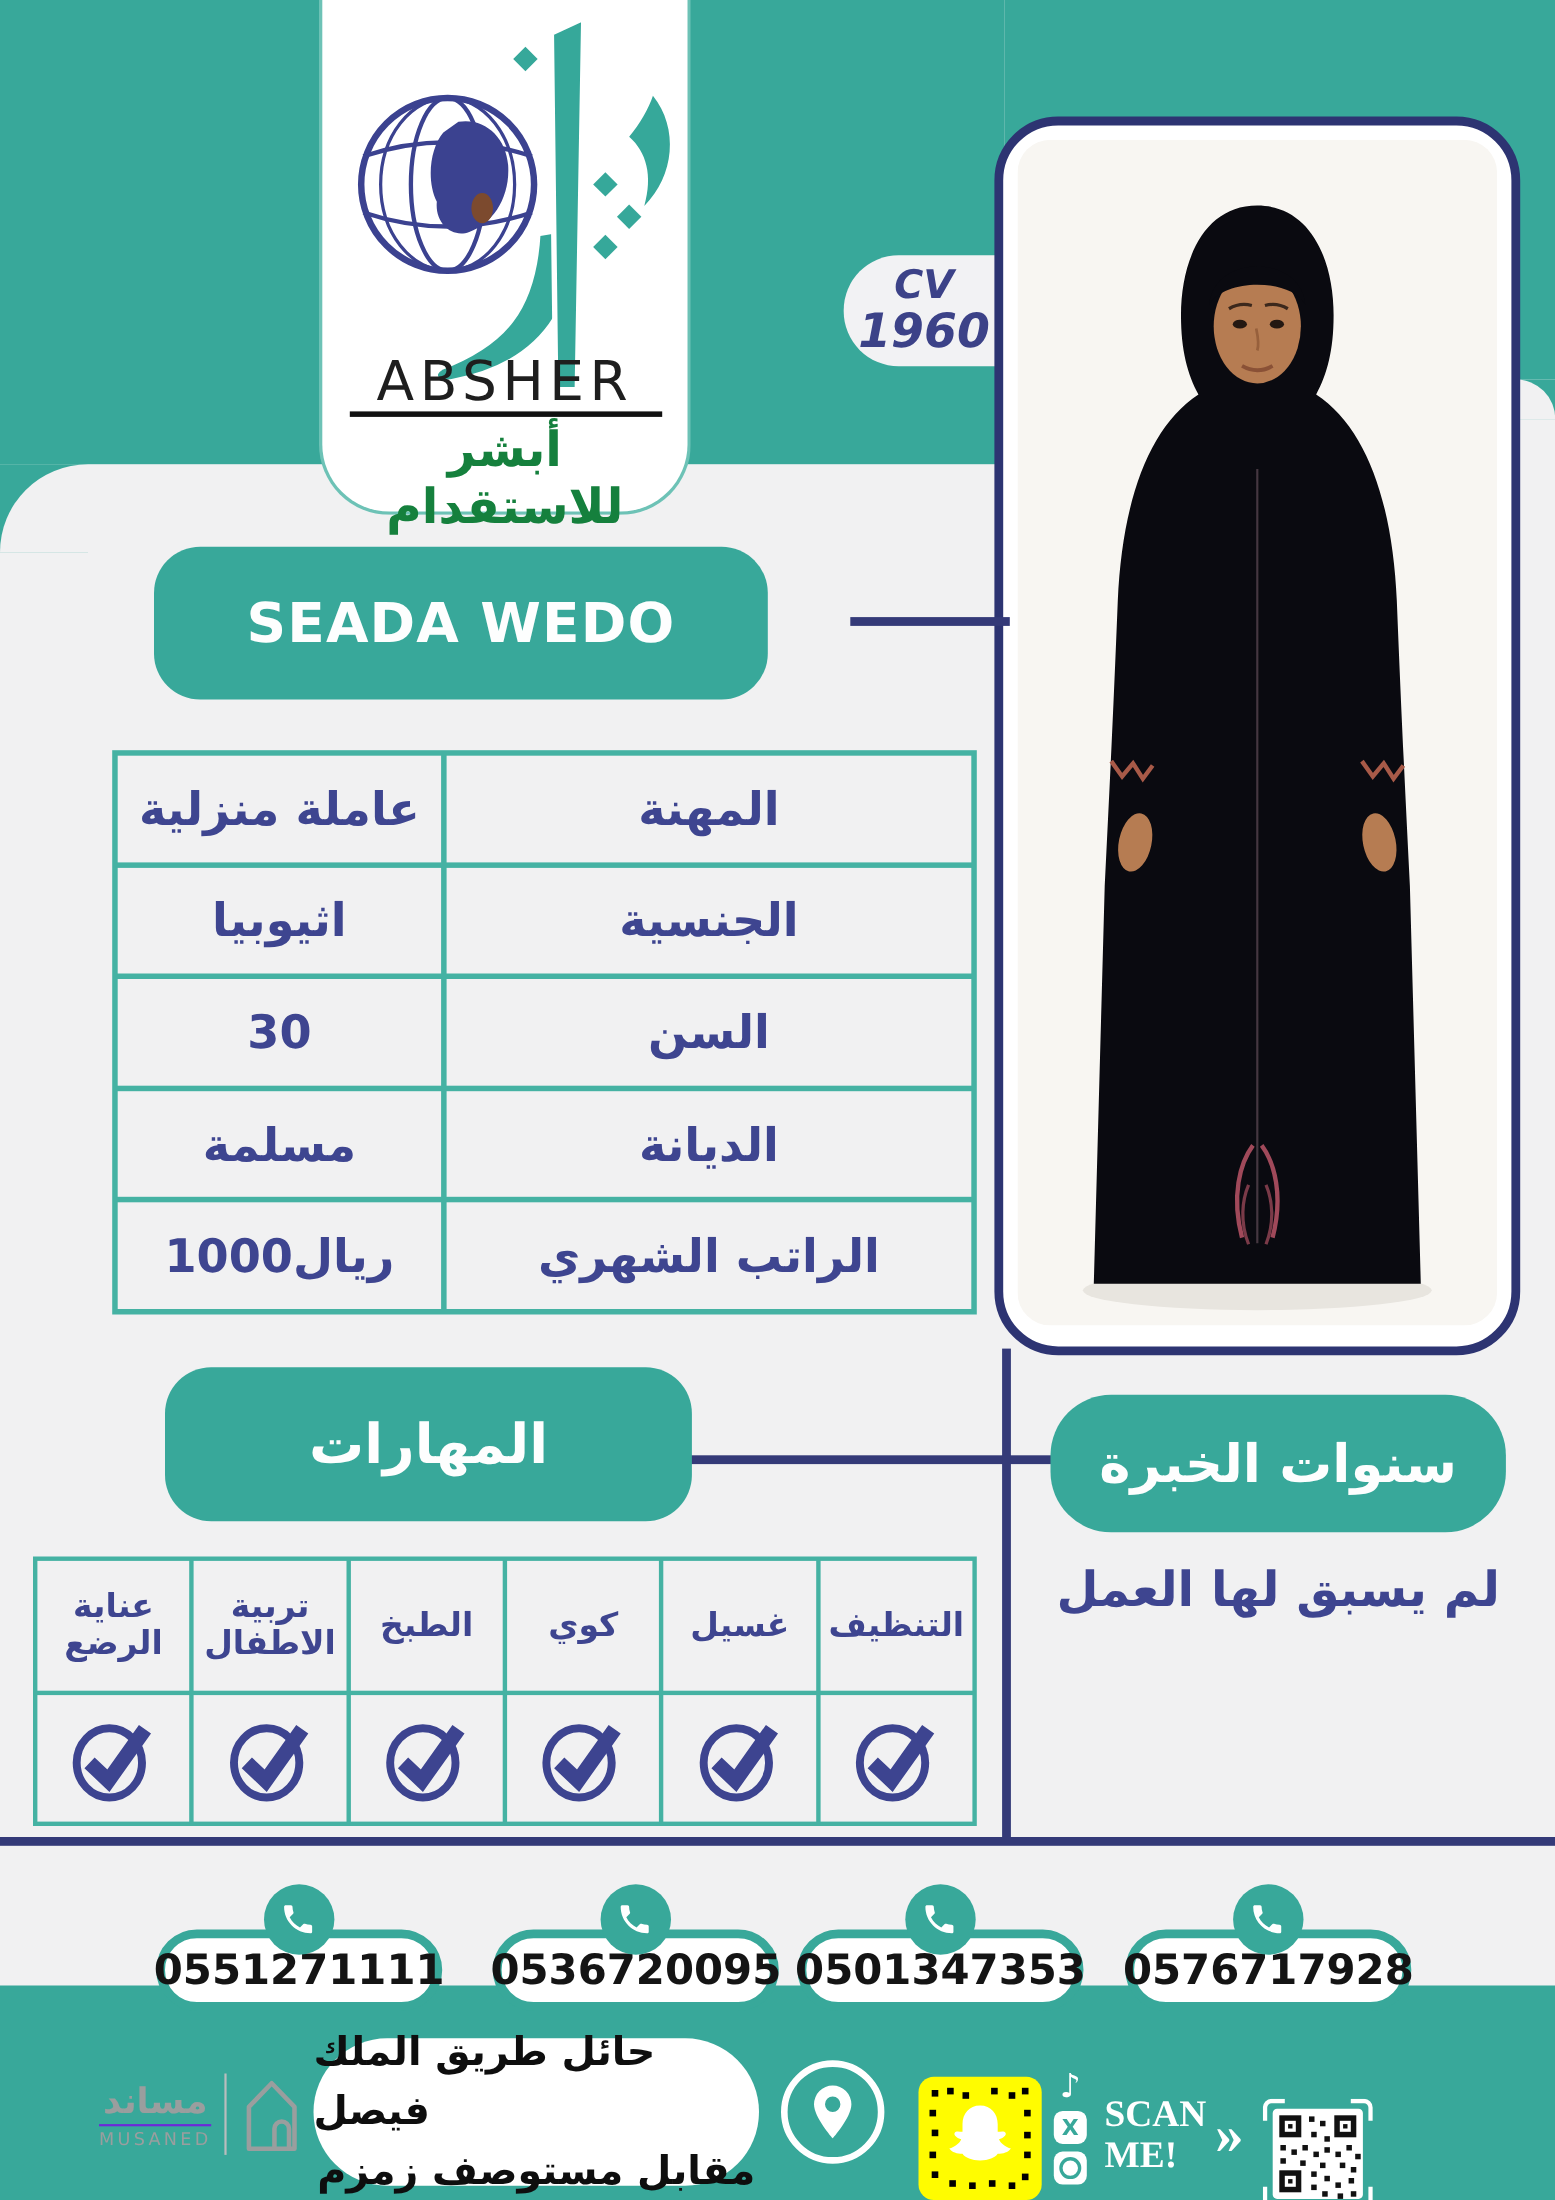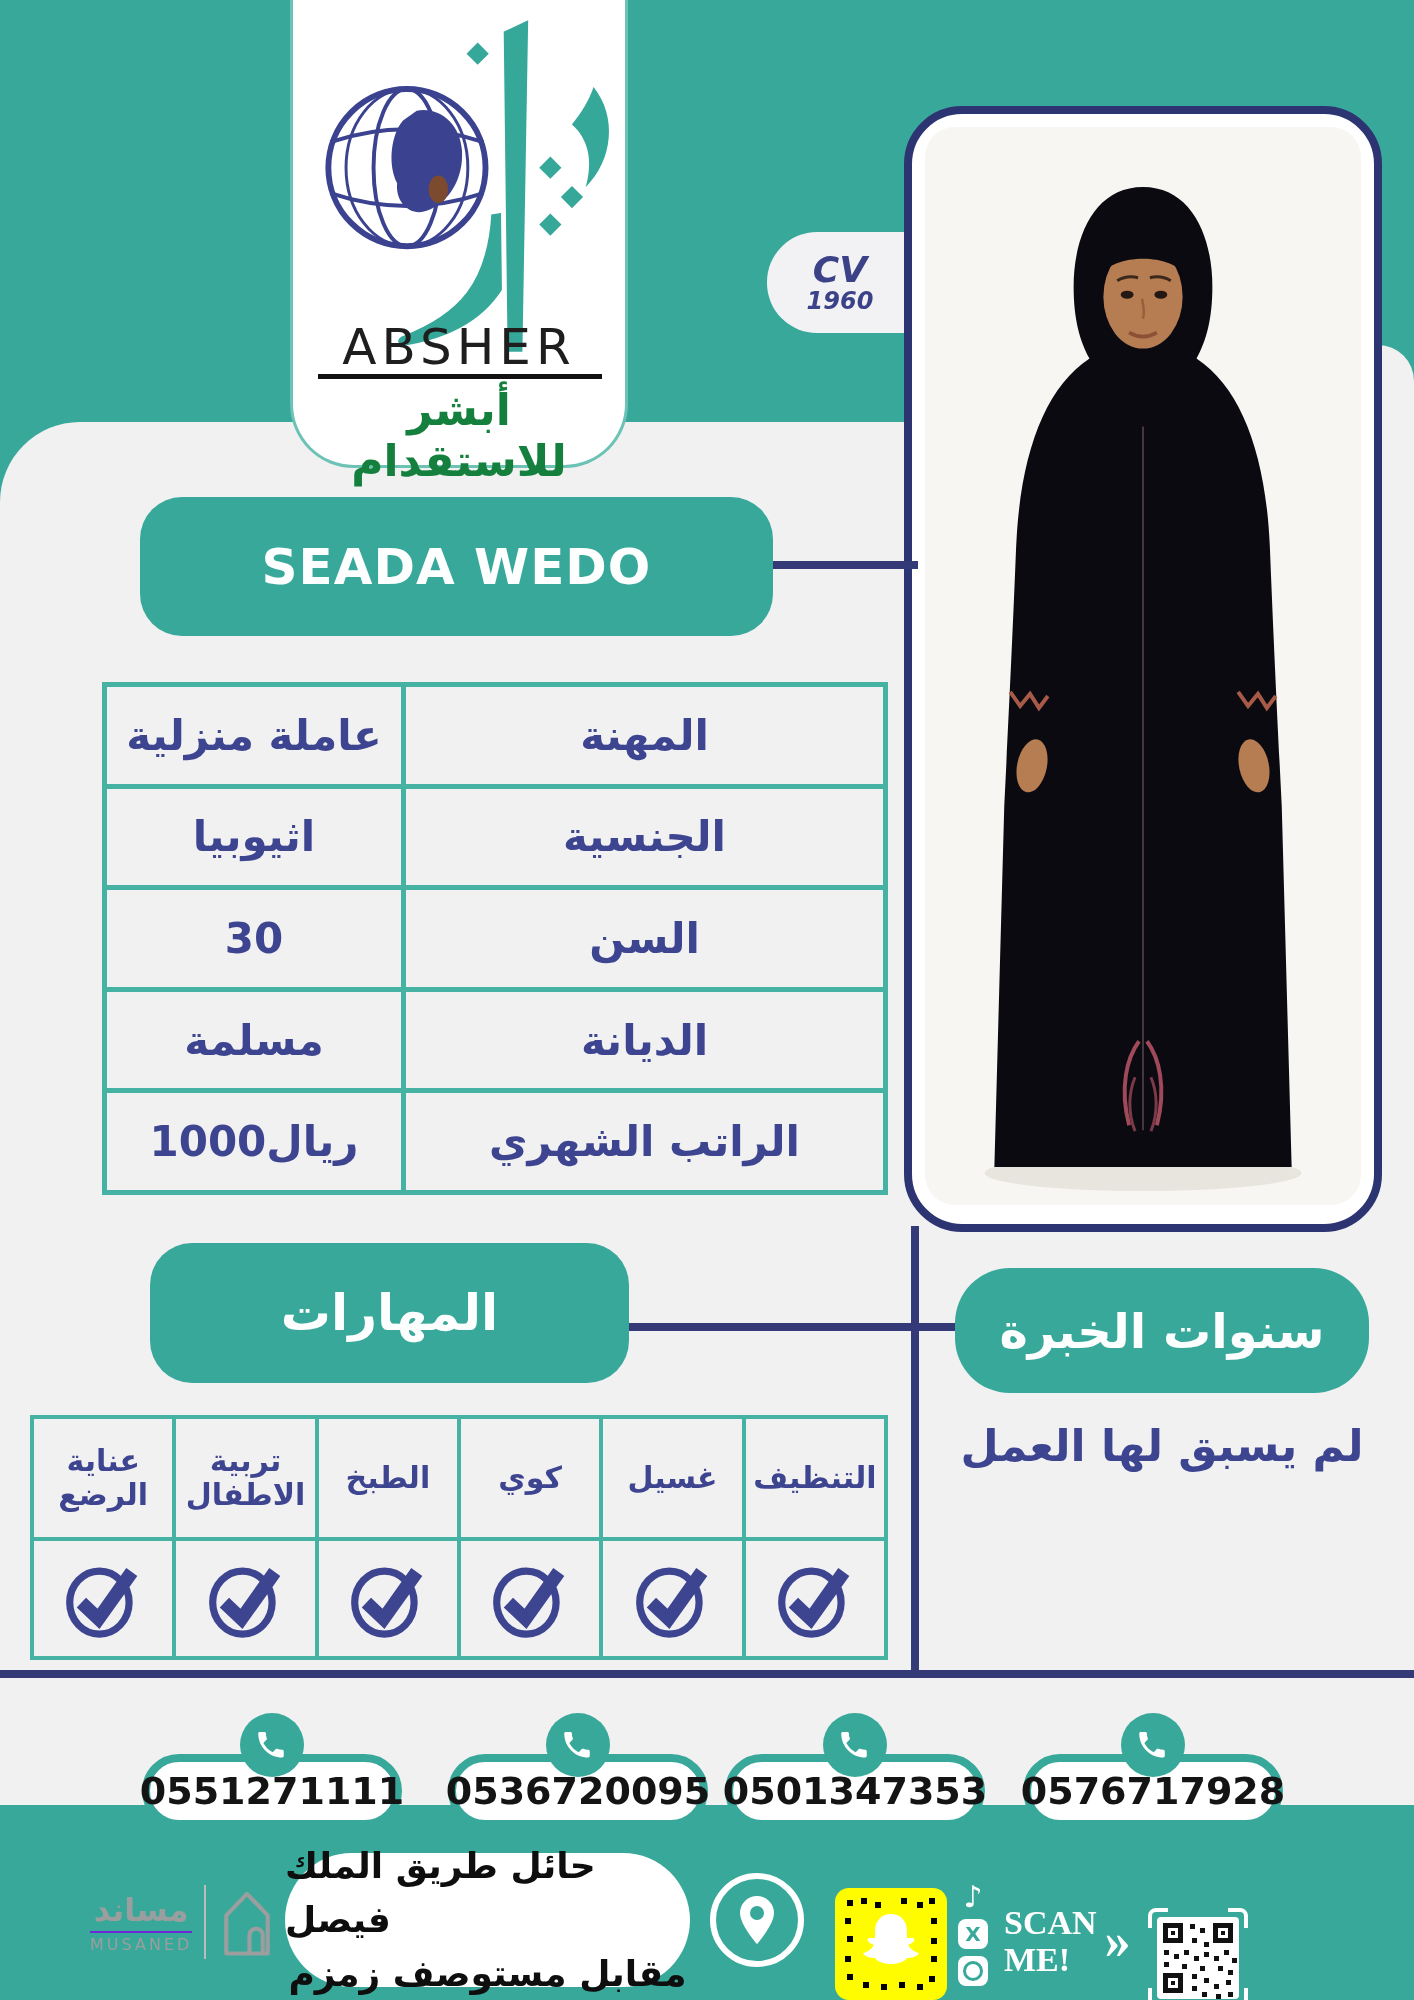--- a/index.html
+++ b/index.html
@@ -33,38 +33,38 @@
     font-size:50px;letter-spacing:5px;color:#1e1e1e;font-weight:400;}
   .absher-underline{position:absolute;left:25px;top:378px;width:284px;height:5px;background:#111;}
   .absher-ar{position:absolute;left:0;top:388px;width:100%;text-align:center;
     font-size:44px;font-weight:bold;color:#15803d;}
 
   
   .cv-badge{left:767px;top:232px;width:146px;height:101px;background:#f2f2f4;
     border-radius:50px 0 0 50px;display:flex;flex-direction:column;align-items:center;justify-content:center;
     color:#3c4288;font-weight:bold;line-height:1.05;font-style:italic;}
   .cv-badge .l1{font-size:36px;}
-  .cv-badge .l2{font-size:24px;}
+  .cv-badge .l2{font-size:43px;}
 
   
   .photo-card{left:904px;top:106px;width:478px;height:1126px;background:#ffffff;
     border:8px solid var(--navy);border-radius:58px;box-sizing:border-box;}
   .photo-svg{position:absolute;left:13px;top:13px;width:436px;height:1078px;border-radius:30px;}
 
   
   .hline,.vline,.bottom-line{background:#343a78;}
   .hline1{left:773px;top:561px;width:145px;height:8px;}
   .hline2{left:595px;top:1323px;width:362px;height:8px;}
   .vline{left:911px;top:1226px;width:8px;height:450px;}
   .bottom-line{left:0;top:1670px;width:1414px;height:8px;}
 
   
   .banner{background:var(--teal);display:flex;align-items:center;justify-content:center;
     color:#fdfefe;font-weight:bold;}
-  .name-banner{left:140px;top:497px;width:633px;height:139px;border-radius:42px;font-size:50px;letter-spacing:1px;}
+  .name-banner{left:140px;top:497px;width:558px;height:139px;border-radius:42px;font-size:50px;letter-spacing:1px;}
   .skills-banner{left:150px;top:1243px;width:479px;height:140px;border-radius:42px;font-size:50px;}
   .exp-banner{left:955px;top:1268px;width:414px;height:125px;border-radius:55px;font-size:48px;}
   .exp-text{left:955px;top:1420px;width:414px;text-align:center;
     font-size:44px;font-weight:bold;color:var(--text-navy);}
 
   
   .info-table{left:102px;top:682px;width:786px;height:513px;background:var(--teal-border);
     padding:5px;box-sizing:border-box;display:grid;grid-template-columns:294px 1fr;
     grid-auto-rows:1fr;gap:5px;}
   .cell{background:var(--page);display:flex;align-items:center;justify-content:center;

